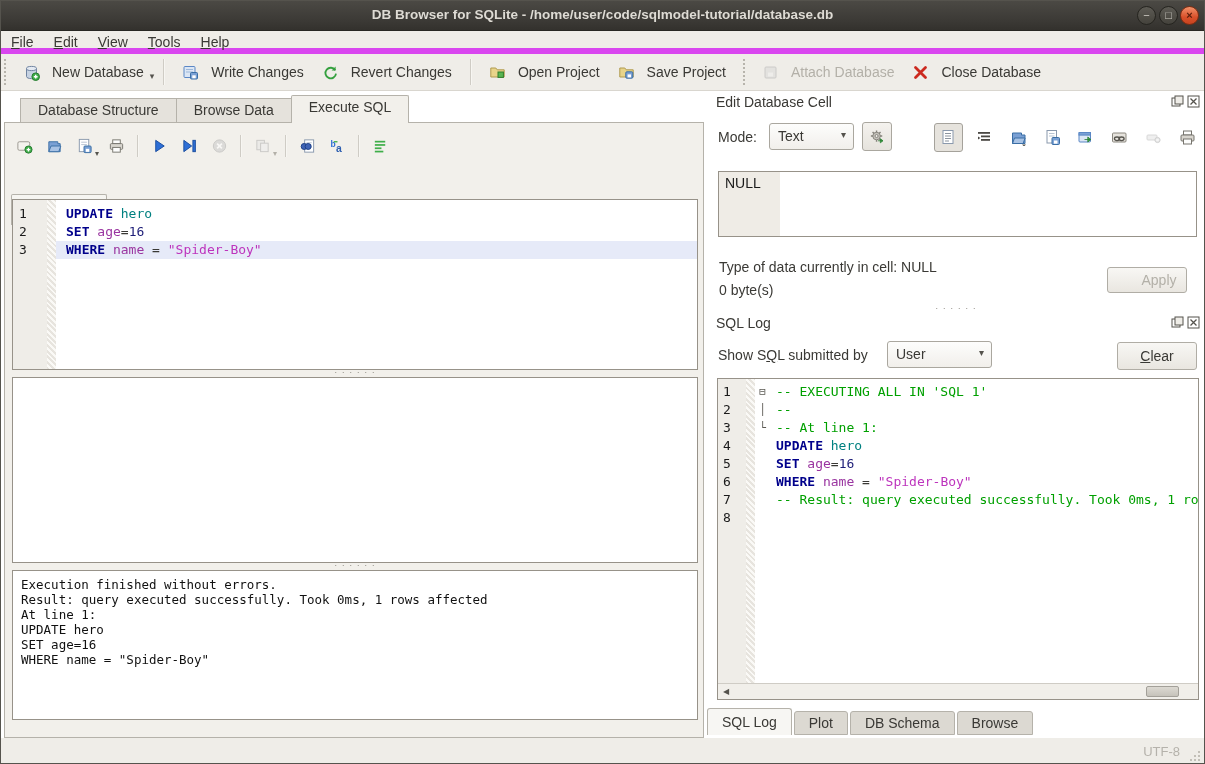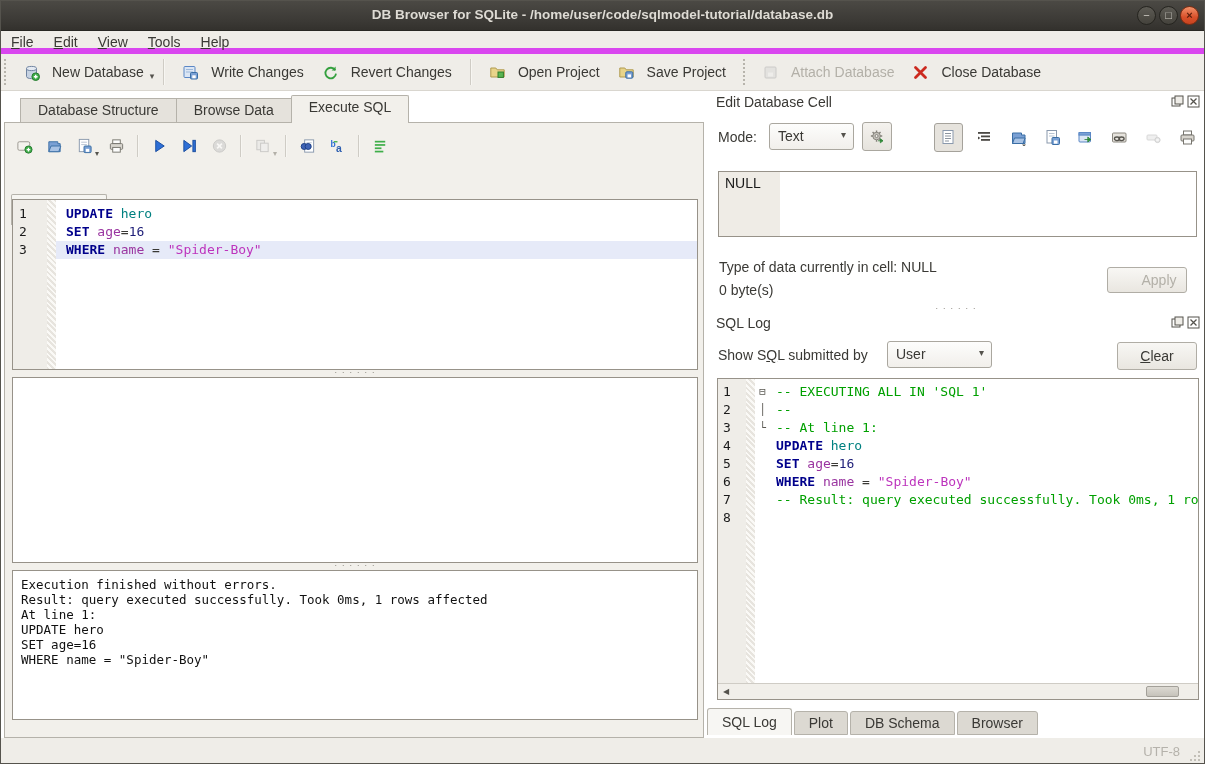--- a/index.html
+++ b/index.html
@@ -550,21 +550,21 @@
         <span class="hs-arrow left">◀</span>
 
         <div class="hs-thumb"></div>
       </div>
     </div>
 
     <div class="bottom-tabs">
       <div class="btab active">SQL Log</div>
       <div class="btab">Plot</div>
       <div class="btab">DB Schema</div>
-      <div class="btab">Browser</div>
+      <div class="btab">Browse</div>
     </div>
   </div>
 
   <div class="statusbar">
     <span class="status-enc">UTF-8</span>
     <div class="grip"></div>
   </div>
 
 </div>
 

